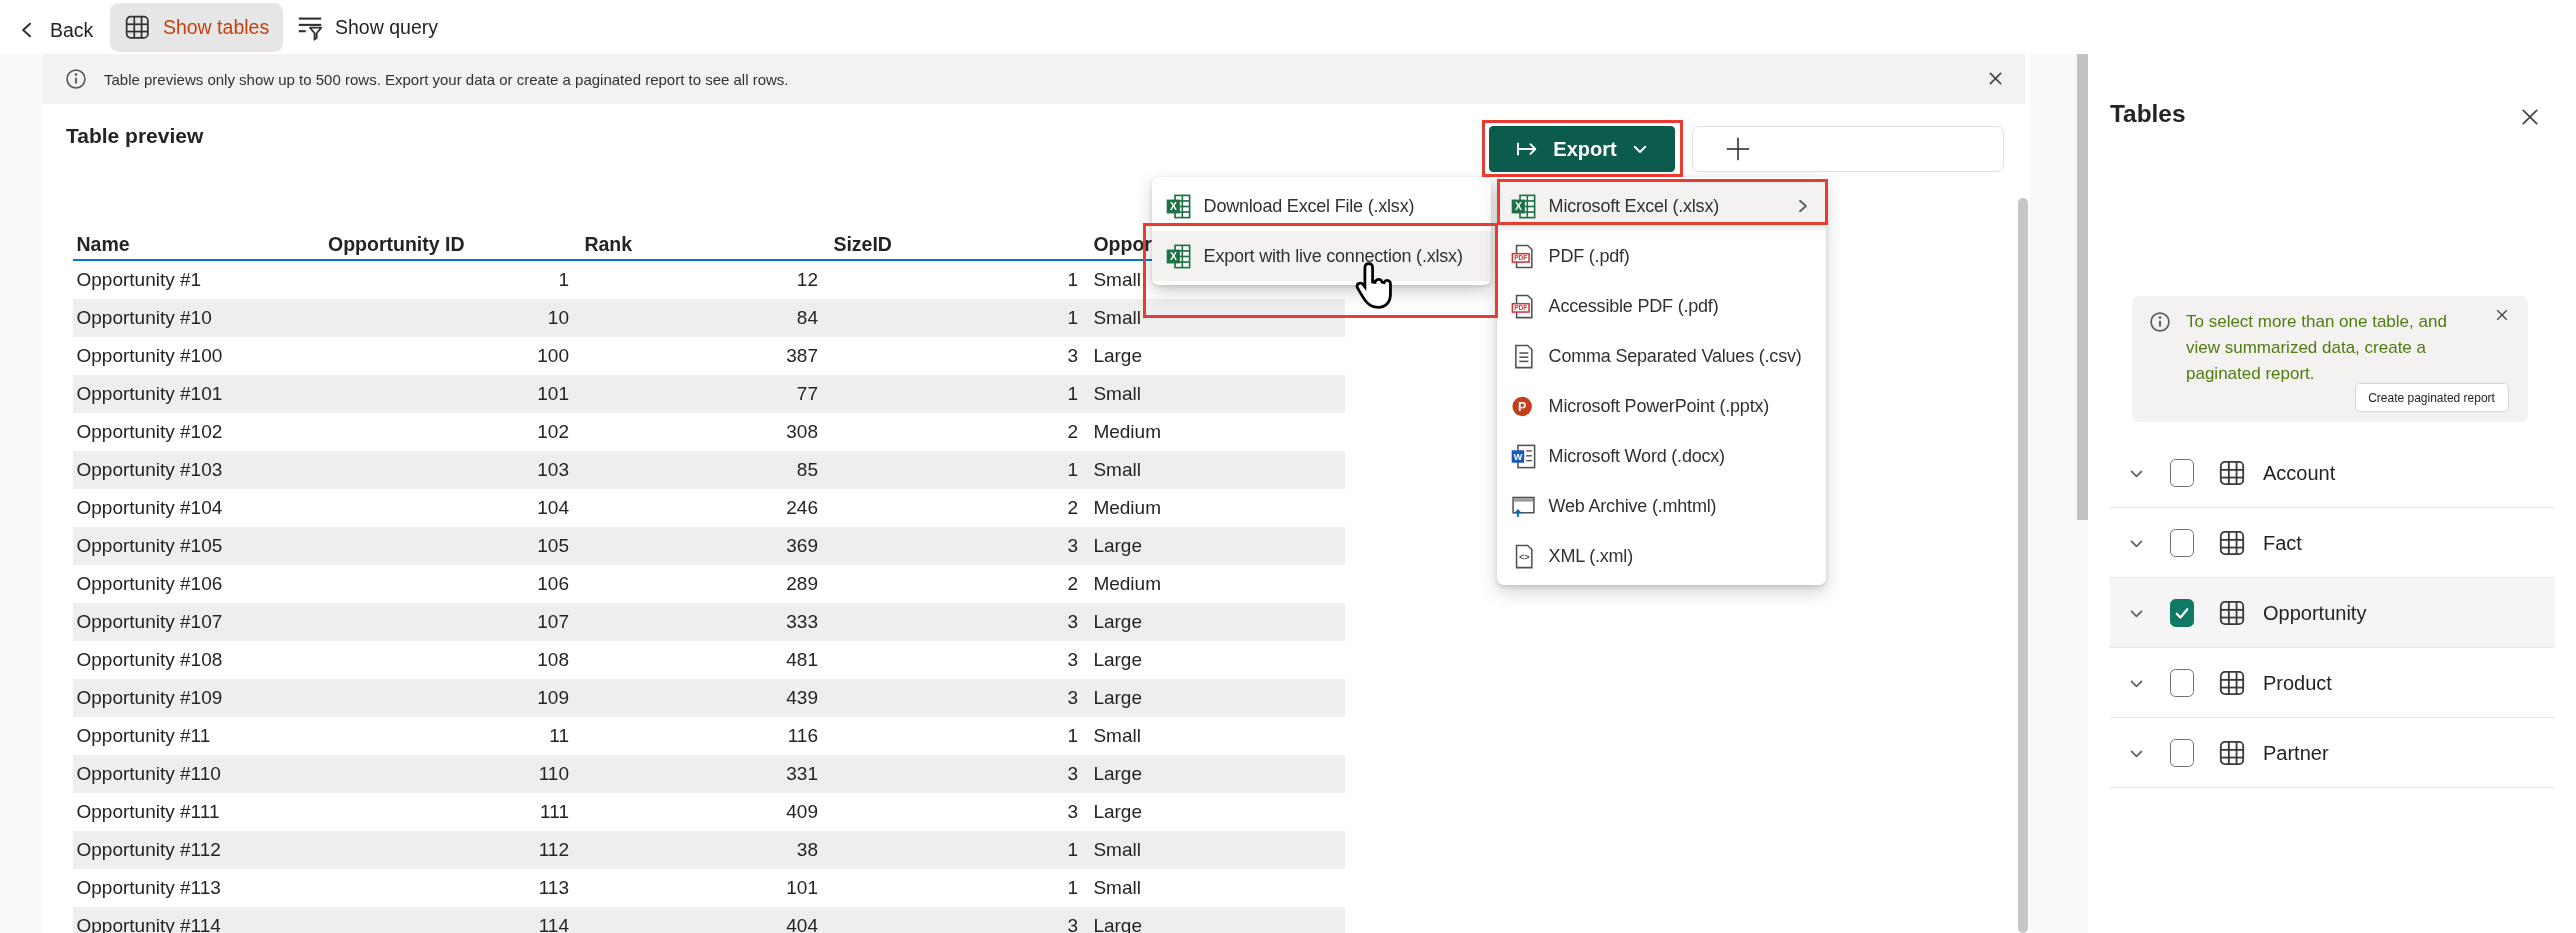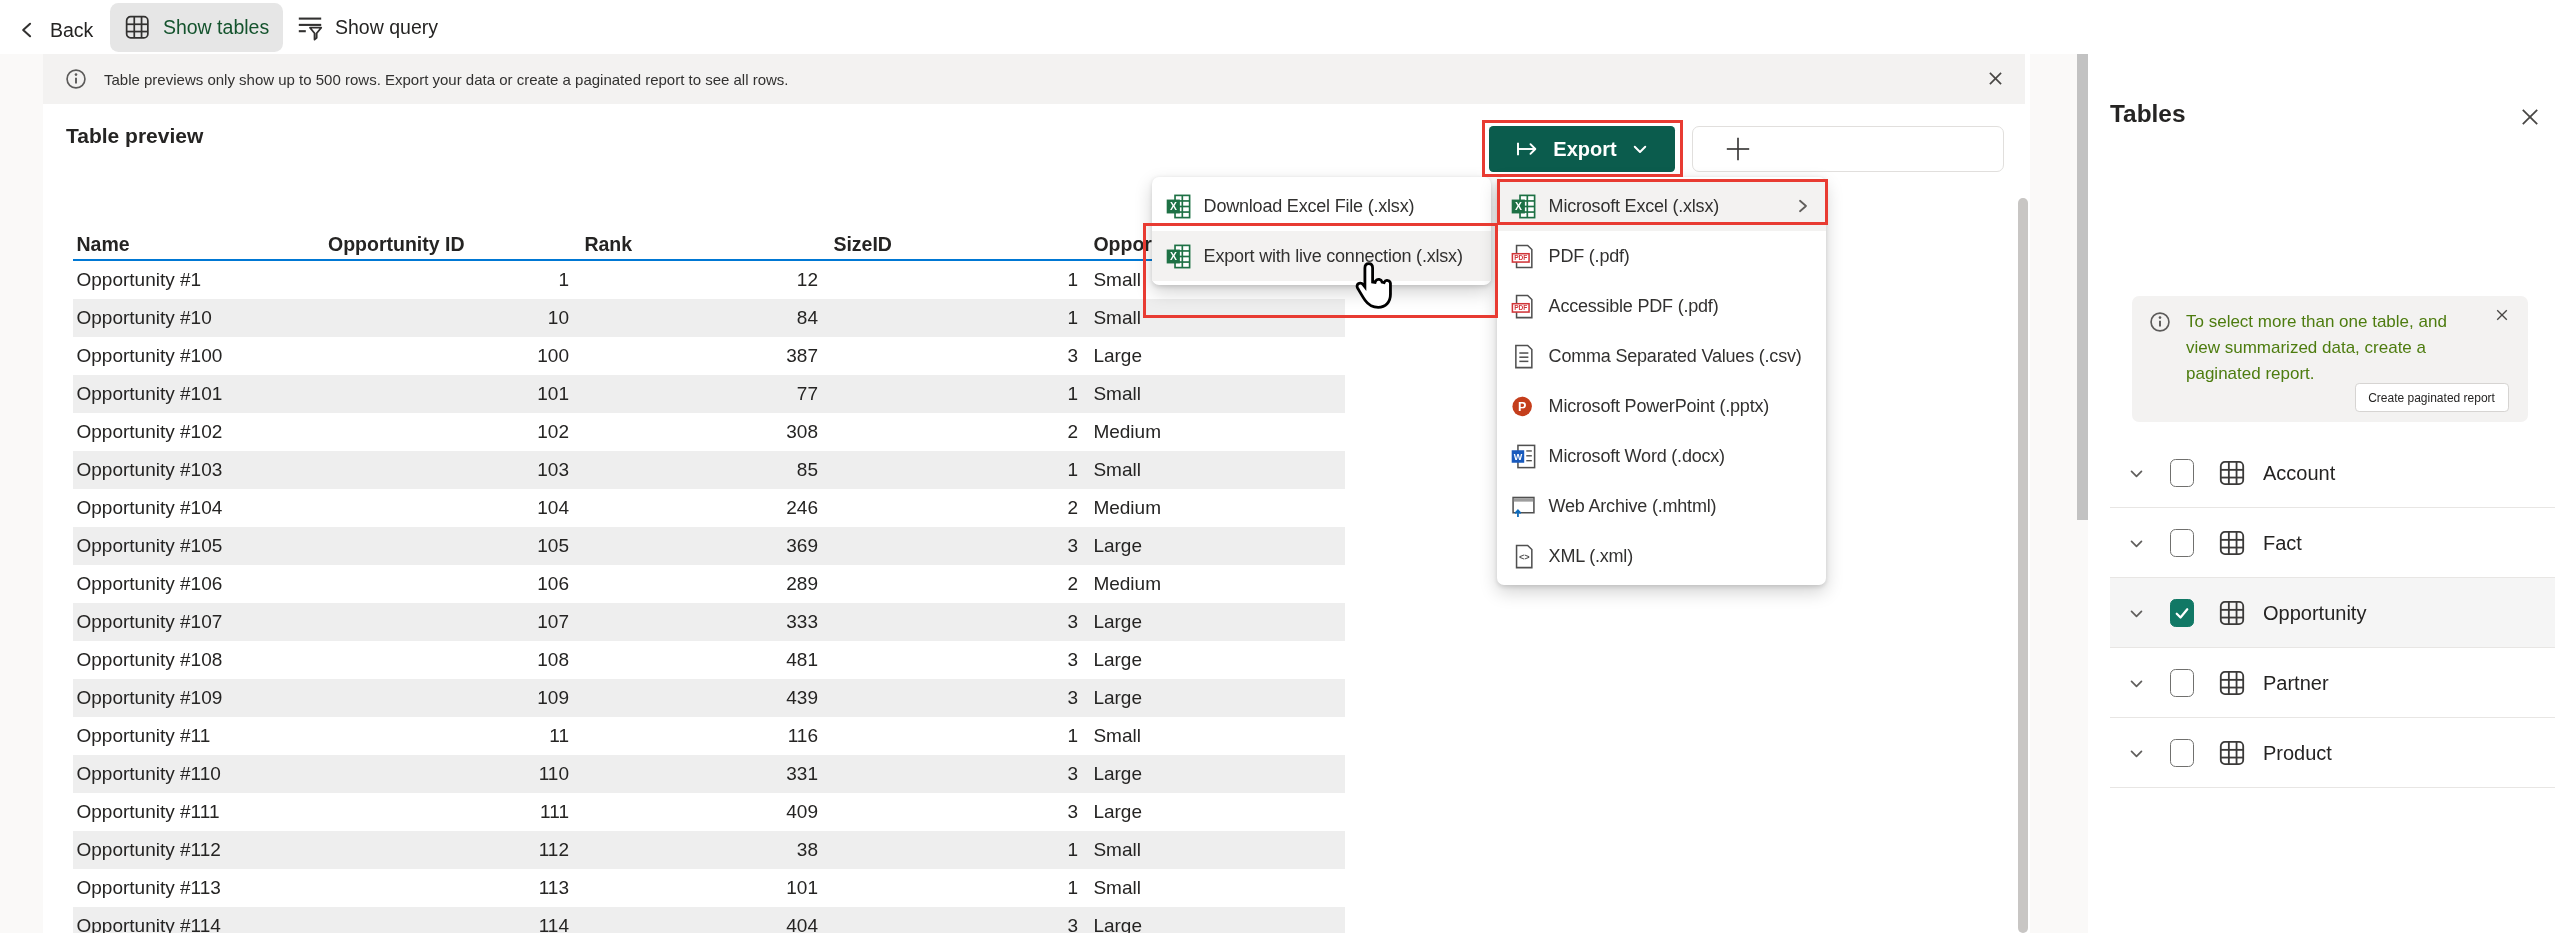--- a/index.html
+++ b/index.html
@@ -6,21 +6,21 @@
   #app{position:relative;width:2576px;height:934px;background:#fff;overflow:hidden;
        font-family:"Liberation Sans",sans-serif;color:#252423;}
   svg{display:block;}
 
   
   .topbar{position:absolute;left:0;top:0;width:2576px;height:54px;background:#fff;}
   .back{position:absolute;left:17px;top:0;height:60px;display:flex;align-items:center;gap:11px;cursor:pointer;}
   .back .lbl{font-size:19.5px;color:#252423;}
   .tab-showtables{position:absolute;left:110px;top:2.8px;width:173px;height:49px;background:#e6e6e6;
        border-radius:8.4px;display:flex;align-items:center;justify-content:center;gap:12.6px;cursor:pointer;}
-  .tab-showtables .lbl{font-size:19.5px;color:#14532d;}
+  .tab-showtables .lbl{font-size:19.5px;color:#c2410c;}
   .showquery{position:absolute;left:296px;top:0;height:54px;display:flex;align-items:center;gap:11px;cursor:pointer;}
   .showquery .lbl{font-size:19.5px;color:#252423;}
 
   
   .banner{position:absolute;left:43px;top:54px;width:1982px;height:50px;background:#f3f2f1;
        display:flex;align-items:center;}
   .banner .ic{margin-left:22px;}
   .banner .txt{margin-left:17px;font-size:15px;color:#323130;}
   .banner .close{position:absolute;right:19.5px;top:14px;cursor:pointer;}
 
@@ -441,39 +441,39 @@
           <div class="cbx"></div>
           <span class="gicon">
             <svg width="28" height="28" viewBox="0 0 40 40">
               <rect x="4" y="4" width="32" height="32" rx="6" fill="none" stroke="#3b3a39" stroke-width="2.6"></rect>
               <line x1="15.5" y1="4" x2="15.5" y2="36" stroke="#3b3a39" stroke-width="2.6"></line>
               <line x1="26.5" y1="4" x2="26.5" y2="36" stroke="#3b3a39" stroke-width="2.6"></line>
               <line x1="4" y1="15.5" x2="36" y2="15.5" stroke="#3b3a39" stroke-width="2.6"></line>
               <line x1="4" y1="26.5" x2="36" y2="26.5" stroke="#3b3a39" stroke-width="2.6"></line>
             </svg>
           </span>
-          <span class="lbl">Partner</span>
+          <span class="lbl">Product</span>
         </div>
         <div class="titem">
           <span class="chev">
             <svg width="17" height="17" viewBox="0 0 24 24">
               <polyline points="5,9 12,16 19,9" fill="none" stroke="#605e5c" stroke-width="2.4" stroke-linecap="round" stroke-linejoin="round"></polyline>
             </svg>
           </span>
           <div class="cbx"></div>
           <span class="gicon">
             <svg width="28" height="28" viewBox="0 0 40 40">
               <rect x="4" y="4" width="32" height="32" rx="6" fill="none" stroke="#3b3a39" stroke-width="2.6"></rect>
               <line x1="15.5" y1="4" x2="15.5" y2="36" stroke="#3b3a39" stroke-width="2.6"></line>
               <line x1="26.5" y1="4" x2="26.5" y2="36" stroke="#3b3a39" stroke-width="2.6"></line>
               <line x1="4" y1="15.5" x2="36" y2="15.5" stroke="#3b3a39" stroke-width="2.6"></line>
               <line x1="4" y1="26.5" x2="36" y2="26.5" stroke="#3b3a39" stroke-width="2.6"></line>
             </svg>
           </span>
-          <span class="lbl">Product</span>
+          <span class="lbl">Partner</span>
         </div>
       </div>
   </div>
 
   <div class="menu menu1" id="export-menu">
       <div class="mitem">
         <span class="mi-ic">
           <svg width="25" height="25" viewBox="0 0 36 36" style="font-size:26px">
             <rect x="13" y="2" width="21" height="32" fill="#fff" stroke="#1e7145" stroke-width="2.4"></rect>
             <line x1="13" y1="10" x2="34" y2="10" stroke="#1e7145" stroke-width="2.4"></line>

